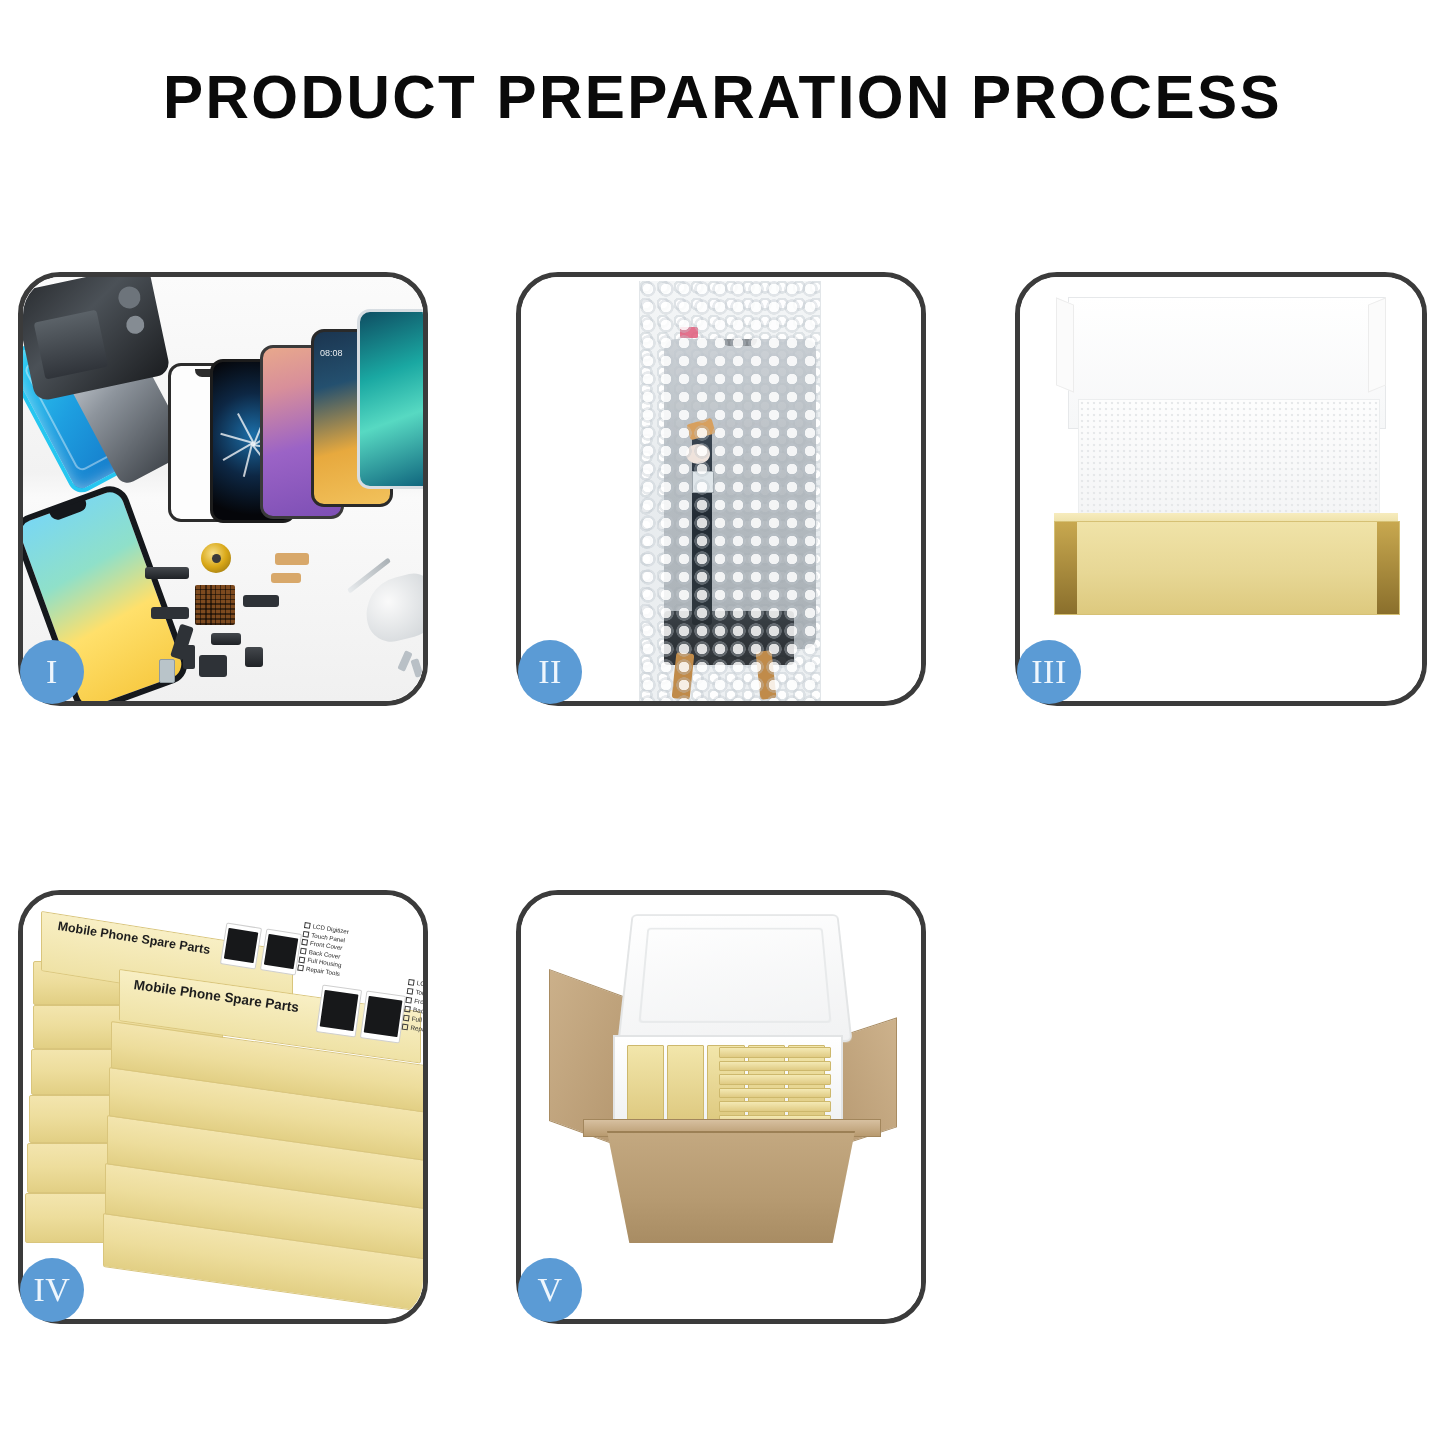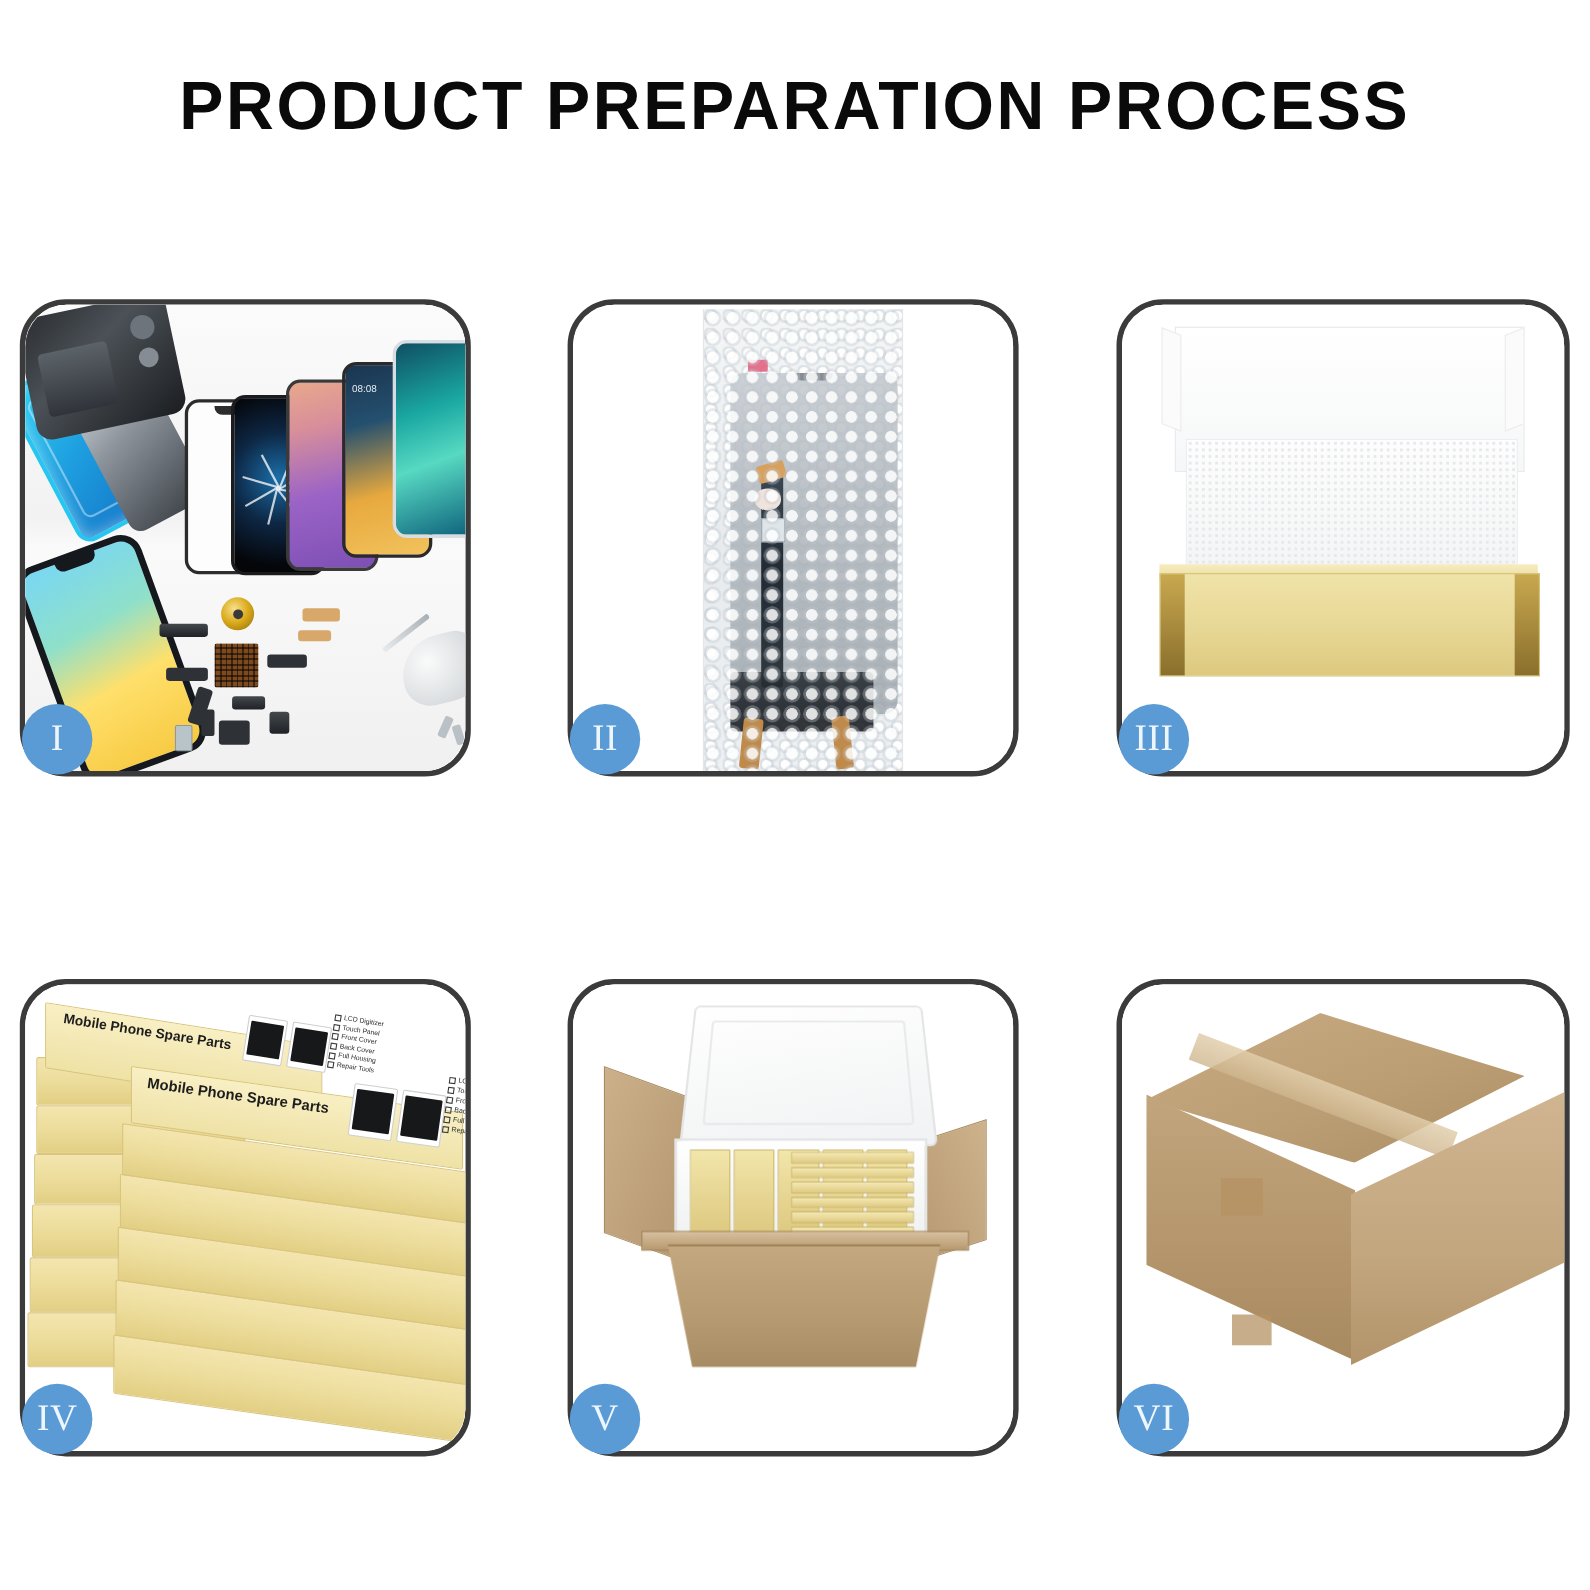--- a/index.html
+++ b/index.html
@@ -638,28 +638,14 @@
           <div class="ybar2"></div>
           <div class="ybar2"></div>
         </div>
         <div class="ct-rim2"></div>
         <div class="ct-body"></div>
       </div>
     </div>
     <div class="badge">V</div>
   </div>
 
-  <div class="panel p6">
-    <div class="panel-inner">
-      <div class="sealed">
-        <div class="sb-plastic"></div>
-        <div class="sb-top"></div>
-        <div class="sb-tape"></div>
-        <div class="sb-left"></div>
-        <div class="sb-right"></div>
-        <div class="sb-label1"></div>
-        <div class="sb-label2"></div>
-      </div>
-    </div>
-    <div class="badge">VI</div>
-  </div>
 
 </div>
 
 </body></html>

